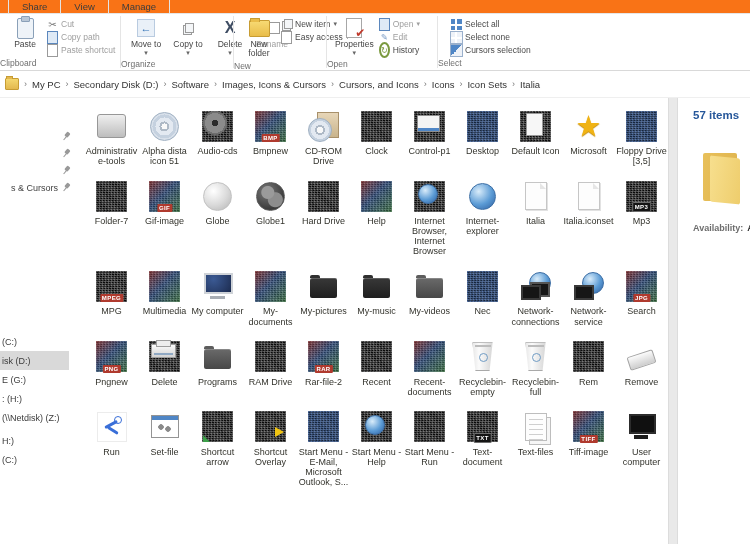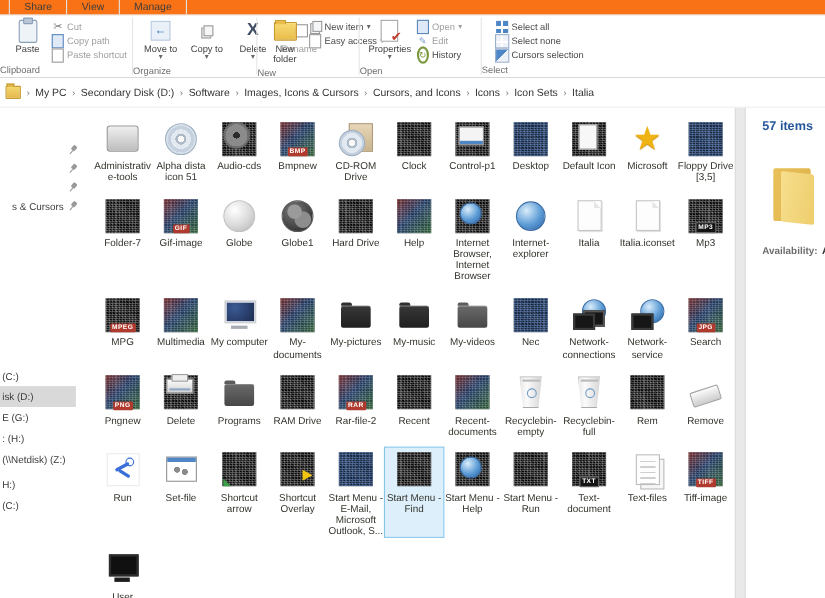--- a/index.html
+++ b/index.html
@@ -678,26 +678,20 @@
             <i class="arr y"></i>
           </div>
           <div class="lbl">Shortcut Overlay</div>
         </div>
         <div class="tile">
           <div class="ic">
             <i class="nz nzb"></i>
           </div>
           <div class="lbl">Start Menu - E-Mail, Microsoft Outlook, S...</div>
         </div>
-        <div class="tile sel">
-          <div class="ic">
-            <i class="nz"></i>
-          </div>
-          <div class="lbl">Start Menu - Find</div>
-        </div>
         <div class="tile">
           <div class="ic">
             <i class="nz"></i>
             <i class="gb sm"></i>
           </div>
           <div class="lbl">Start Menu - Help</div>
         </div>
         <div class="tile">
           <div class="ic">
             <i class="nz"></i>

